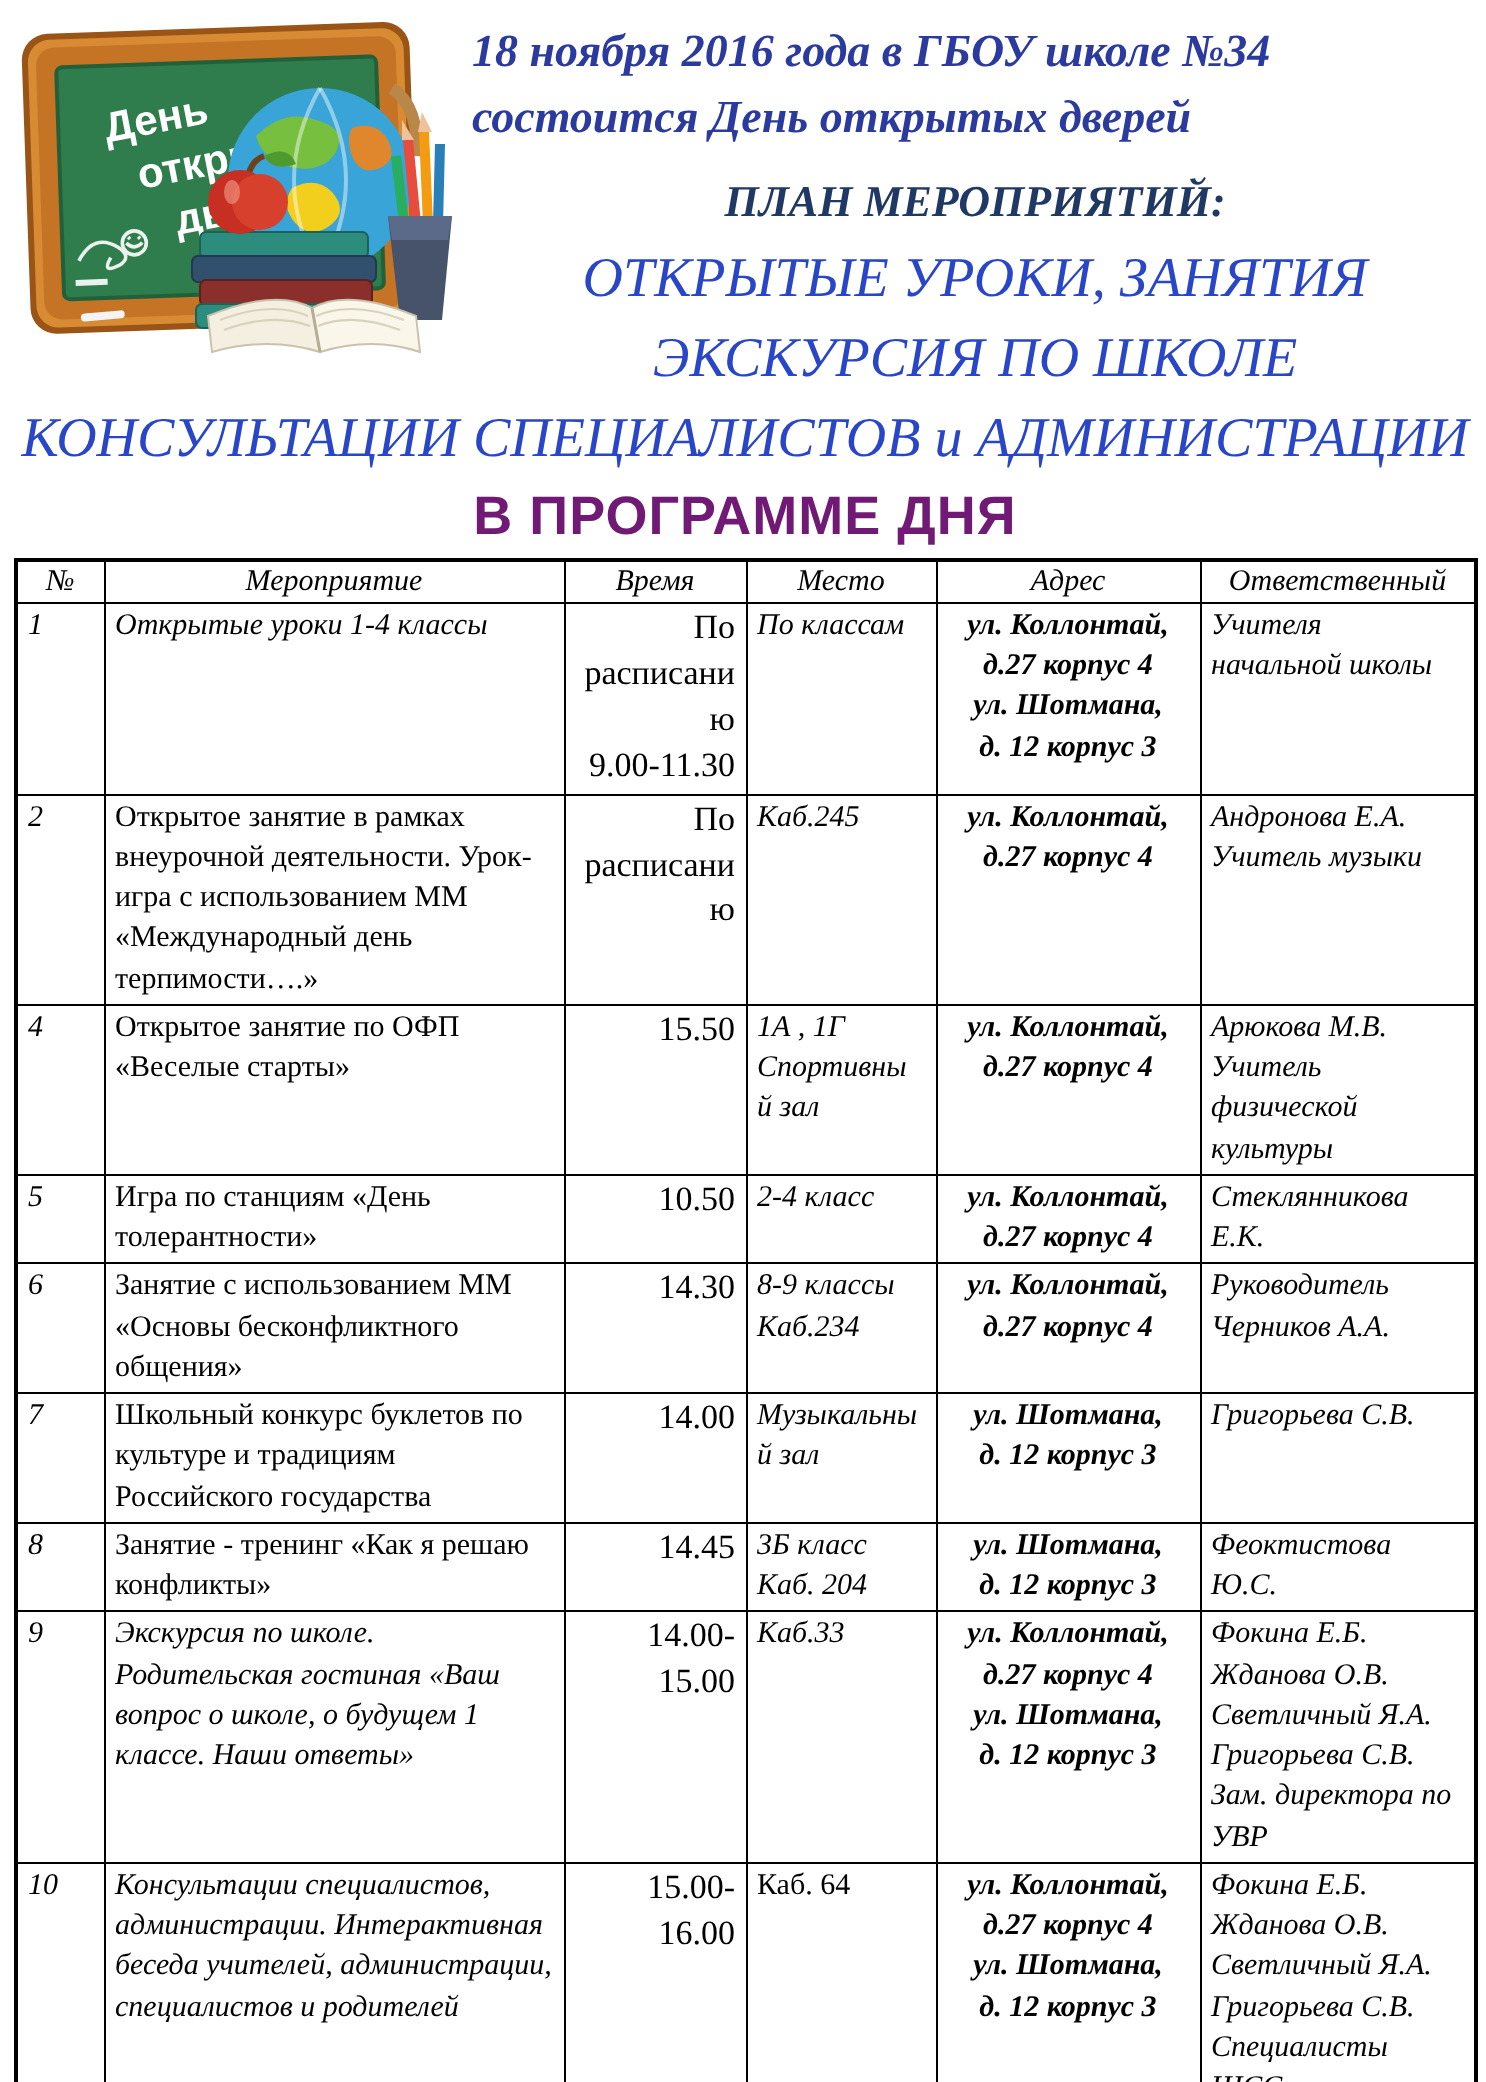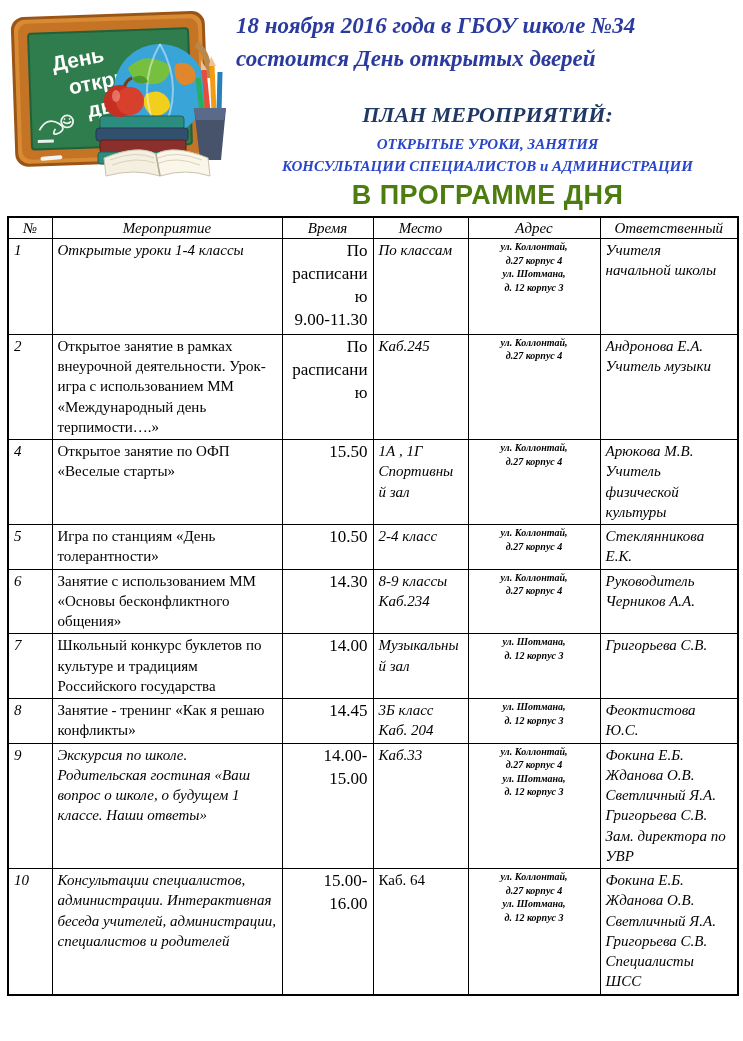--- a/index.html
+++ b/index.html
@@ -25,35 +25,35 @@
     font-size:23px;line-height:1.42;
     color:#2b3a9e;
     white-space:pre-line;
     padding-top:4px;
   }
   .plan-heading{
     text-align:center;
     font-weight:bold;font-style:italic;
     font-size:22px;
     color:#1f3864;
-    margin-top:27px;
+    margin-top:13px;
   }
   .plan-items{margin-top:6px;}
   .plan-item{
     text-align:center;
-    font-weight:bold;font-style:italic;
-    font-size:15px;line-height:1.42;
+    font-weight:normal;font-style:italic;
+    font-size:28px;line-height:1.42;
     color:#2946c8;
   }
   .program-heading{
     text-align:center;
     font-family:"Liberation Sans", sans-serif;
     font-weight:bold;
     font-size:27px;
-    color:#4d7c0f;
+    color:#701a75;
     margin-top:3px;
     letter-spacing:0.5px;
   }
   
   table.schedule{
     width:730px;
     margin:5px 5px 0 7px;
     border-collapse:collapse;
     table-layout:fixed;
     font-size:15px;
@@ -77,21 +77,21 @@
   col.c-place{width:95px;}
   col.c-addr{width:132px;}
   col.c-resp{width:138px;}
   .col-num{font-style:italic;}
   .col-event{font-style:normal;white-space:normal;}
   .col-time{font-size:17px;white-space:pre-line;text-align:right;}
   .col-place{font-style:italic;white-space:pre-line;}
   .col-addr{
     font-style:italic;font-weight:bold;
     text-align:center;white-space:pre-line;
-    font-size:10px;line-height:1.45;
+    font-size:15px;line-height:1.45;
     padding-top:4px;
   }
   .col-resp{font-style:italic;white-space:pre-line;}
   
   tbody tr:nth-child(1) .col-event,
   tbody tr:nth-child(8) .col-event,
   tbody tr:nth-child(9) .col-event{font-style:italic;}
   tbody tr:nth-child(9) .col-place{font-style:normal;}
   
   tbody tr:nth-child(1){height:70px;}
@@ -186,20 +186,21 @@
       </svg>
     </div>
 
     <div class="event-title">18 ноября 2016 года в ГБОУ школе №34
 состоится День открытых дверей</div>
 
     <div class="plan-heading">ПЛАН МЕРОПРИЯТИЙ:</div>
 
     <div class="plan-items">
       <div class="plan-item">ОТКРЫТЫЕ УРОКИ, ЗАНЯТИЯ</div>
+      <div class="plan-item">ЭКСКУРСИЯ ПО ШКОЛЕ</div>
       <div class="plan-item">КОНСУЛЬТАЦИИ СПЕЦИАЛИСТОВ и АДМИНИСТРАЦИИ</div>
     </div>
 
     <div class="program-heading">В ПРОГРАММЕ ДНЯ</div>
   </div>
 
   <table class="schedule">
     <colgroup>
       <col class="c-num">
         <col class="c-event">

